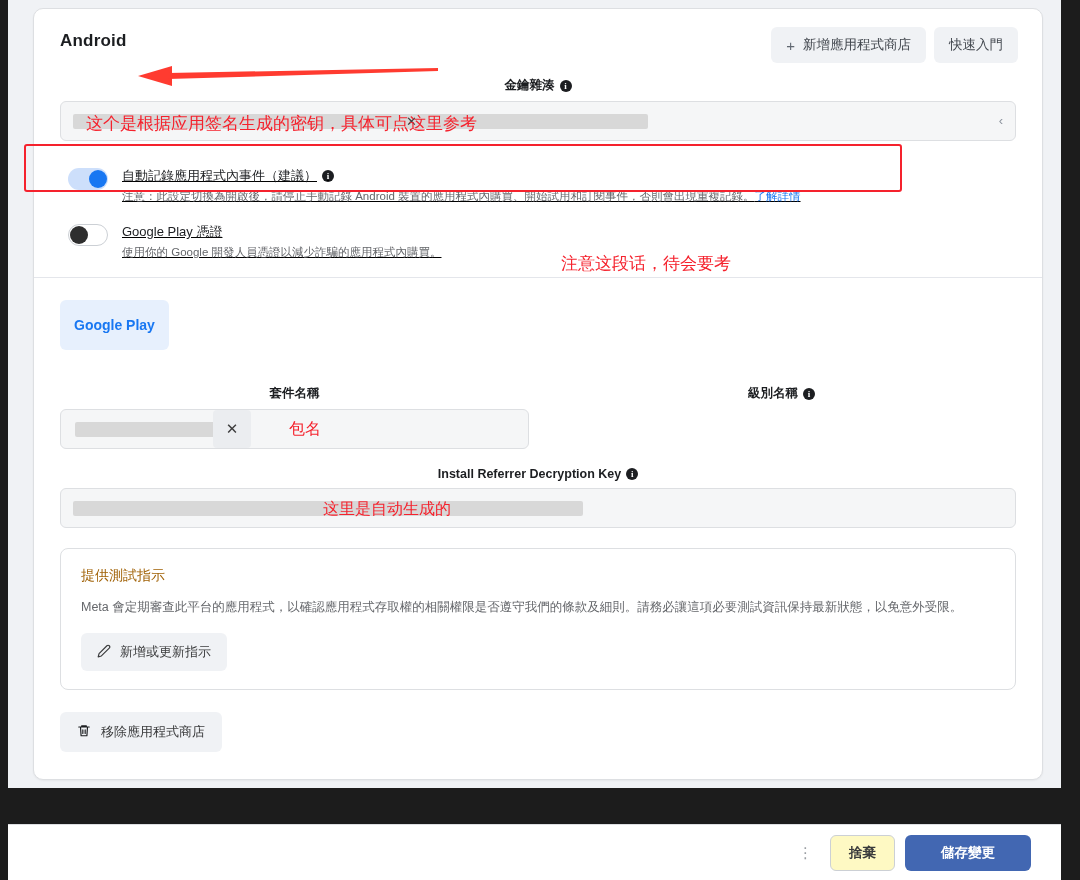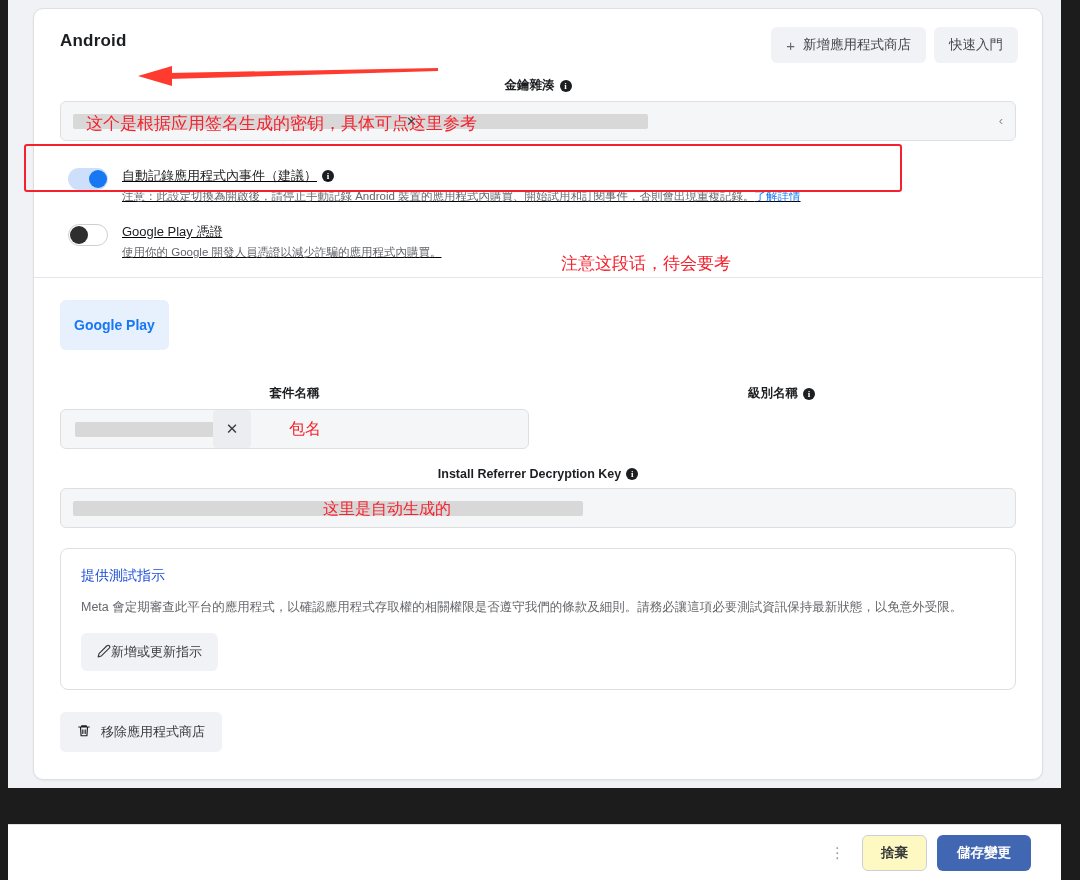--- a/index.html
+++ b/index.html
@@ -145,26 +145,26 @@
   #referrer-annot{
     position:absolute; left:262px; top:10px; font-size:16px;
   }
   .label-en{ font-weight:bold; font-size:12.5px; }
 
   
   .test-box{
     margin:20px 26px 0 26px; border:1px solid #dddfe2; border-radius:8px;
     padding:18px 20px 18px 20px;
   }
-  .test-title{ font-size:14px; color:#1d4ed8; margin-bottom:12px; }
+  .test-title{ font-size:14px; color:#a16207; margin-bottom:12px; }
   .test-body{ font-size:12.5px; color:#65676b; line-height:20px; }
   .edit-btn{
     margin-top:16px; background:#f0f2f5; border:none; border-radius:6px;
     padding:10px 16px; font-size:13px; color:#3a3b3c;
-    display:inline-flex; align-items:center; gap:0; cursor:pointer;
+    display:inline-flex; align-items:center; gap:9px; cursor:pointer;
     font-family:inherit;
   }
 
   .remove-wrap{ padding:22px 26px 0 26px; }
   .remove-btn{
     background:#f0f2f5; border:none; border-radius:6px;
     padding:11px 17px; font-size:13px; color:#3a3b3c;
     display:inline-flex; align-items:center; gap:10px; cursor:pointer;
     font-family:inherit;
   }
@@ -185,21 +185,21 @@
     gap:10px; padding-right:30px;
   }
   .kebab{ color:#9a9ea3; font-size:15px; letter-spacing:1px; margin-right:6px; }
   .btn-secondary{
     background:#fef9c3; border:1px solid #ccd0d5; border-radius:6px;
     padding:8px 18px; font-size:13.5px; color:#3a3b3c; cursor:pointer;
     font-family:inherit; font-weight:bold;
   }
   .btn-primary{
     background:#4267b2; border:none; border-radius:6px;
-    padding:9px 20px; font-size:13.5px; color:#ffffff; cursor:pointer;
+    padding:9px 36px; font-size:13.5px; color:#ffffff; cursor:pointer;
     font-family:inherit; font-weight:bold;
   }
 
   
   #keyhash-arrow{
     position:absolute; left:130px; top:62px; width:300px; height:30px;
     pointer-events:none;
   }
   #play-note{
     position:absolute; left:553px; top:224px; font-size:17px;margin-top:28px;

